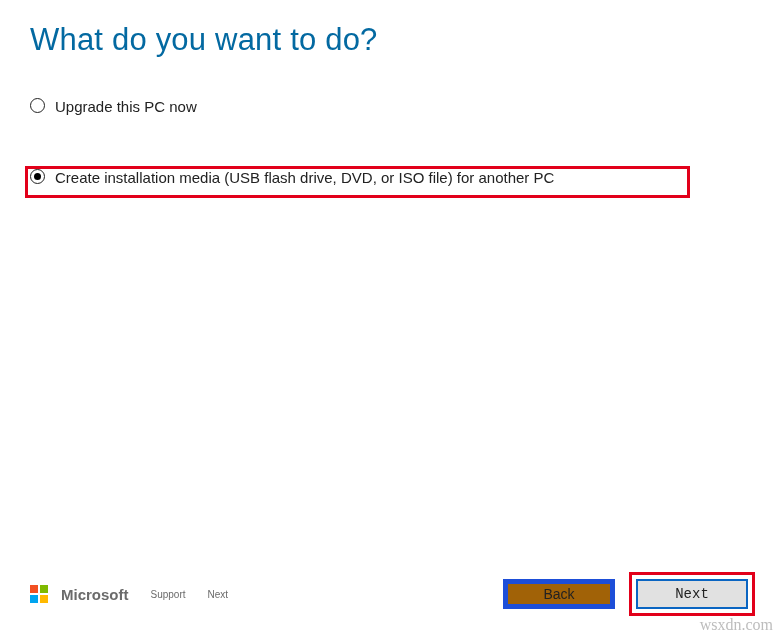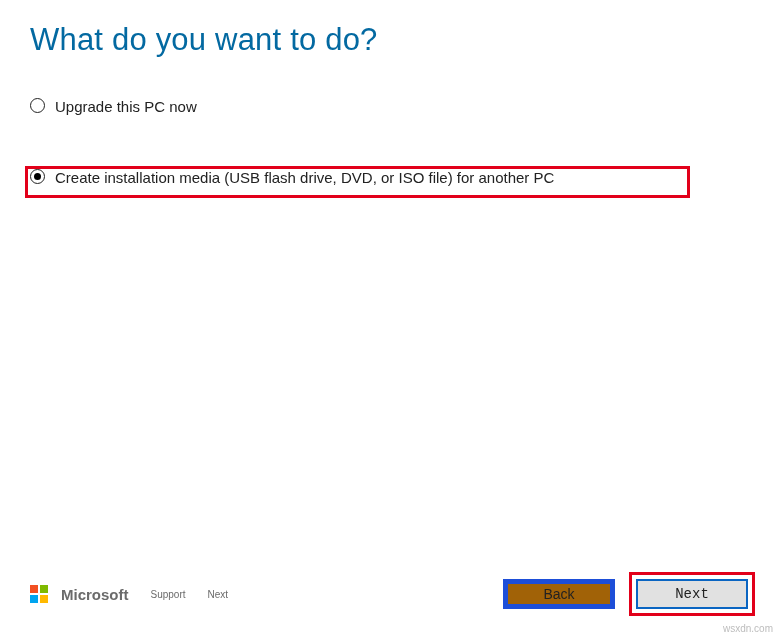--- a/index.html
+++ b/index.html
@@ -134,23 +134,23 @@
     }
     .btn-wrap-highlight {
       border: 3px solid #e2001a;
       padding: 4px;
       font-family: Liberation Mono, monospace;
     }
     .watermark {
       position: absolute;
       bottom: 2px;
       right: 4px;
-      font-size: 10px;
+      font-size: 16px;
       color: #bdbdbd;
-      font-family: Liberation Sans, sans-serif;
+      font-family: Liberation Serif, serif;
       margin-top: 23px;
     }
   </style>
 </head>
 <body>
 
 <h1 class="page-title">What do you want to do?</h1>
 
 <div class="options">
 

